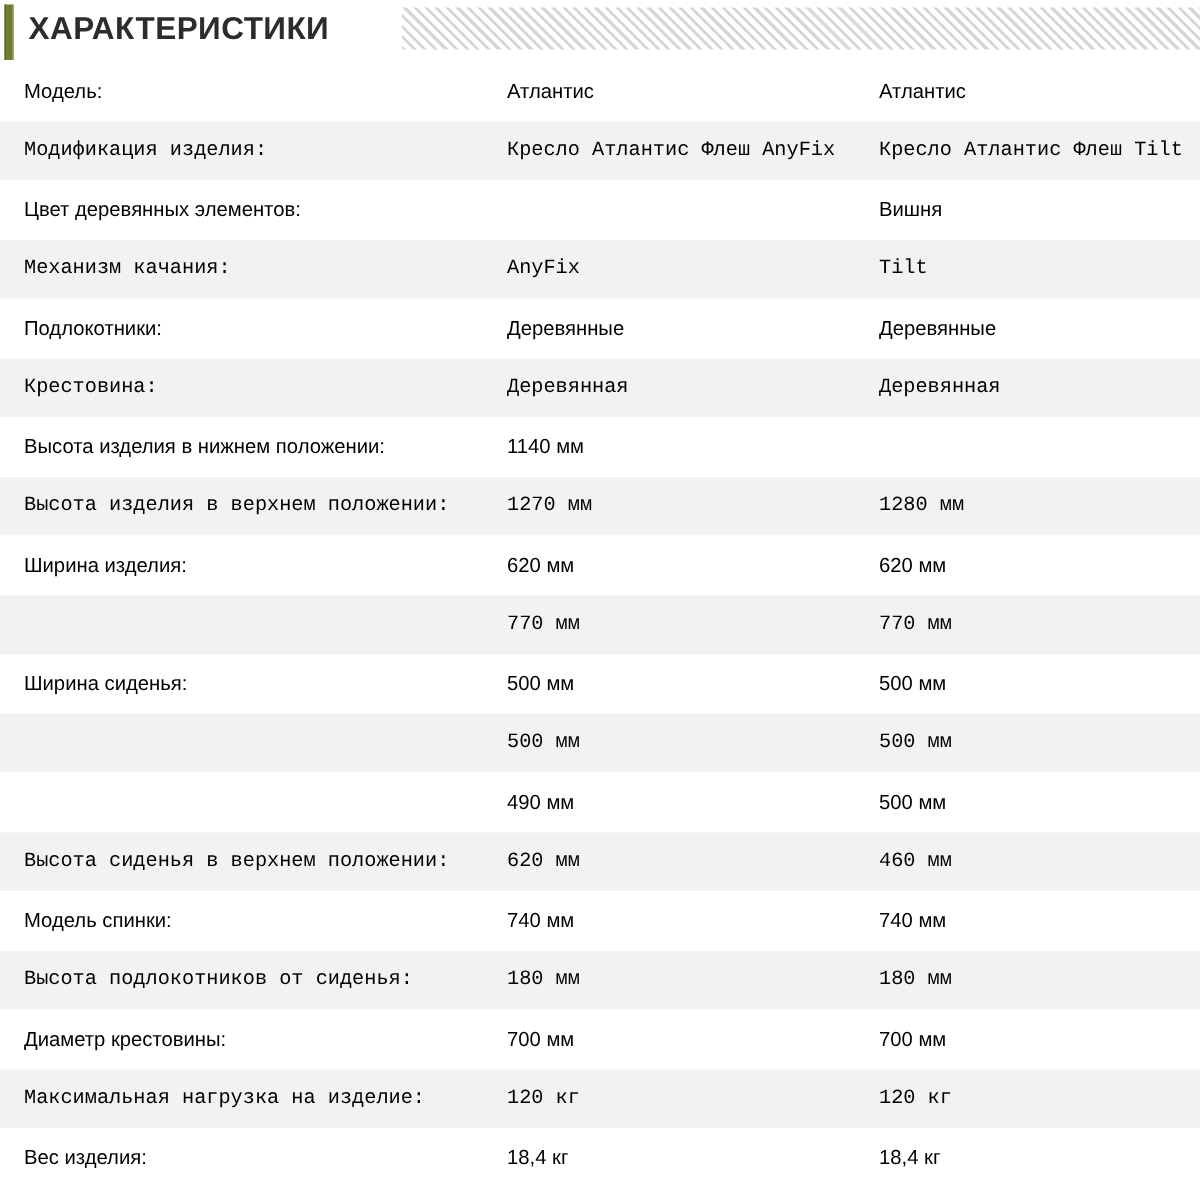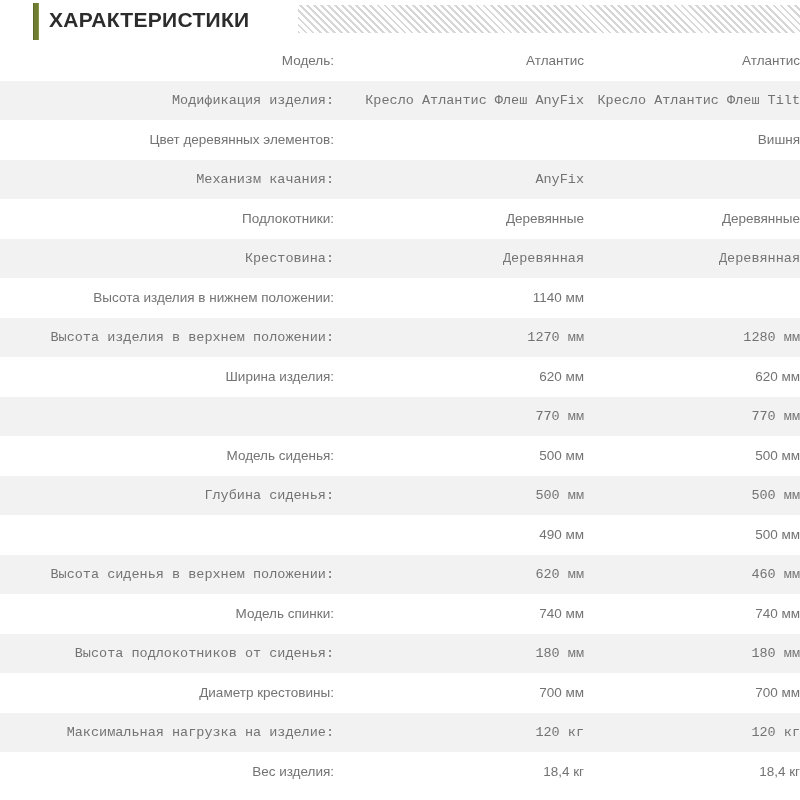--- a/index.html
+++ b/index.html
@@ -6,21 +6,20 @@
   html, body {
     width: 800px; height: 800px;
     background: #ffffff;
     font-family: "Liberation Sans", "DejaVu Sans", sans-serif;
     overflow: hidden;
   }
   #page {
     position: relative;
     width: 800px; height: 800px;
     background: #ffffff;
-    padding-left: 30px;
   }
 
   
   .header {
     position: relative;
     height: 41px;
     width: 800px;
     background: #ffffff;
   }
   .accent-bar {
@@ -65,25 +64,24 @@
     height: 39.5px;
     width: 800px;
     background: #ffffff;
   }
   .spec-row.alt {
     background: #f2f2f2;
     font-family: Liberation Mono, monospace;
   }
   .cell {
     font-size: 13.5px;
-    color: #737373;
+    color: #000000;
     line-height: 17px;
     white-space: nowrap;
     overflow: hidden;
-    text-align: right;
   }
   .cell-label {
     position: absolute;
     left: 16px;
     width: 318px;
   }
   .cell-v1 {
     position: absolute;
     left: 338px;
     width: 246px;
@@ -116,20 +114,21 @@
         <div class="cell cell-v1">Кресло Атлантис Флеш AnyFix</div>
         <div class="cell cell-v2">Кресло Атлантис Флеш Tilt</div>
       </div>
       <div class="spec-row">
         <div class="cell cell-label">Цвет деревянных элементов:</div>
         <div class="cell cell-v2">Вишня</div>
       </div>
       <div class="spec-row alt">
         <div class="cell cell-label">Механизм качания:</div>
         <div class="cell cell-v1">AnyFix</div>
+        <div class="cell cell-v2">Tilt</div>
       </div>
       <div class="spec-row">
         <div class="cell cell-label">Подлокотники:</div>
         <div class="cell cell-v1">Деревянные</div>
         <div class="cell cell-v2">Деревянные</div>
       </div>
       <div class="spec-row alt">
         <div class="cell cell-label">Крестовина:</div>
         <div class="cell cell-v1">Деревянная</div>
         <div class="cell cell-v2">Деревянная</div>
@@ -146,26 +145,25 @@
       <div class="spec-row">
         <div class="cell cell-label">Ширина изделия:</div>
         <div class="cell cell-v1">620 мм</div>
         <div class="cell cell-v2">620 мм</div>
       </div>
       <div class="spec-row alt">
         <div class="cell cell-v1">770 мм</div>
         <div class="cell cell-v2">770 мм</div>
       </div>
       <div class="spec-row">
-        <div class="cell cell-label">Модель сиденья:</div>
+        <div class="cell cell-label">Ширина сиденья:</div>
         <div class="cell cell-v1">500 мм</div>
         <div class="cell cell-v2">500 мм</div>
       </div>
       <div class="spec-row alt">
-        <div class="cell cell-label">Глубина сиденья:</div>
         <div class="cell cell-v1">500 мм</div>
         <div class="cell cell-v2">500 мм</div>
       </div>
       <div class="spec-row">
         <div class="cell cell-v1">490 мм</div>
         <div class="cell cell-v2">500 мм</div>
       </div>
       <div class="spec-row alt">
         <div class="cell cell-label">Высота сиденья в верхнем положении:</div>
         <div class="cell cell-v1">620 мм</div>

